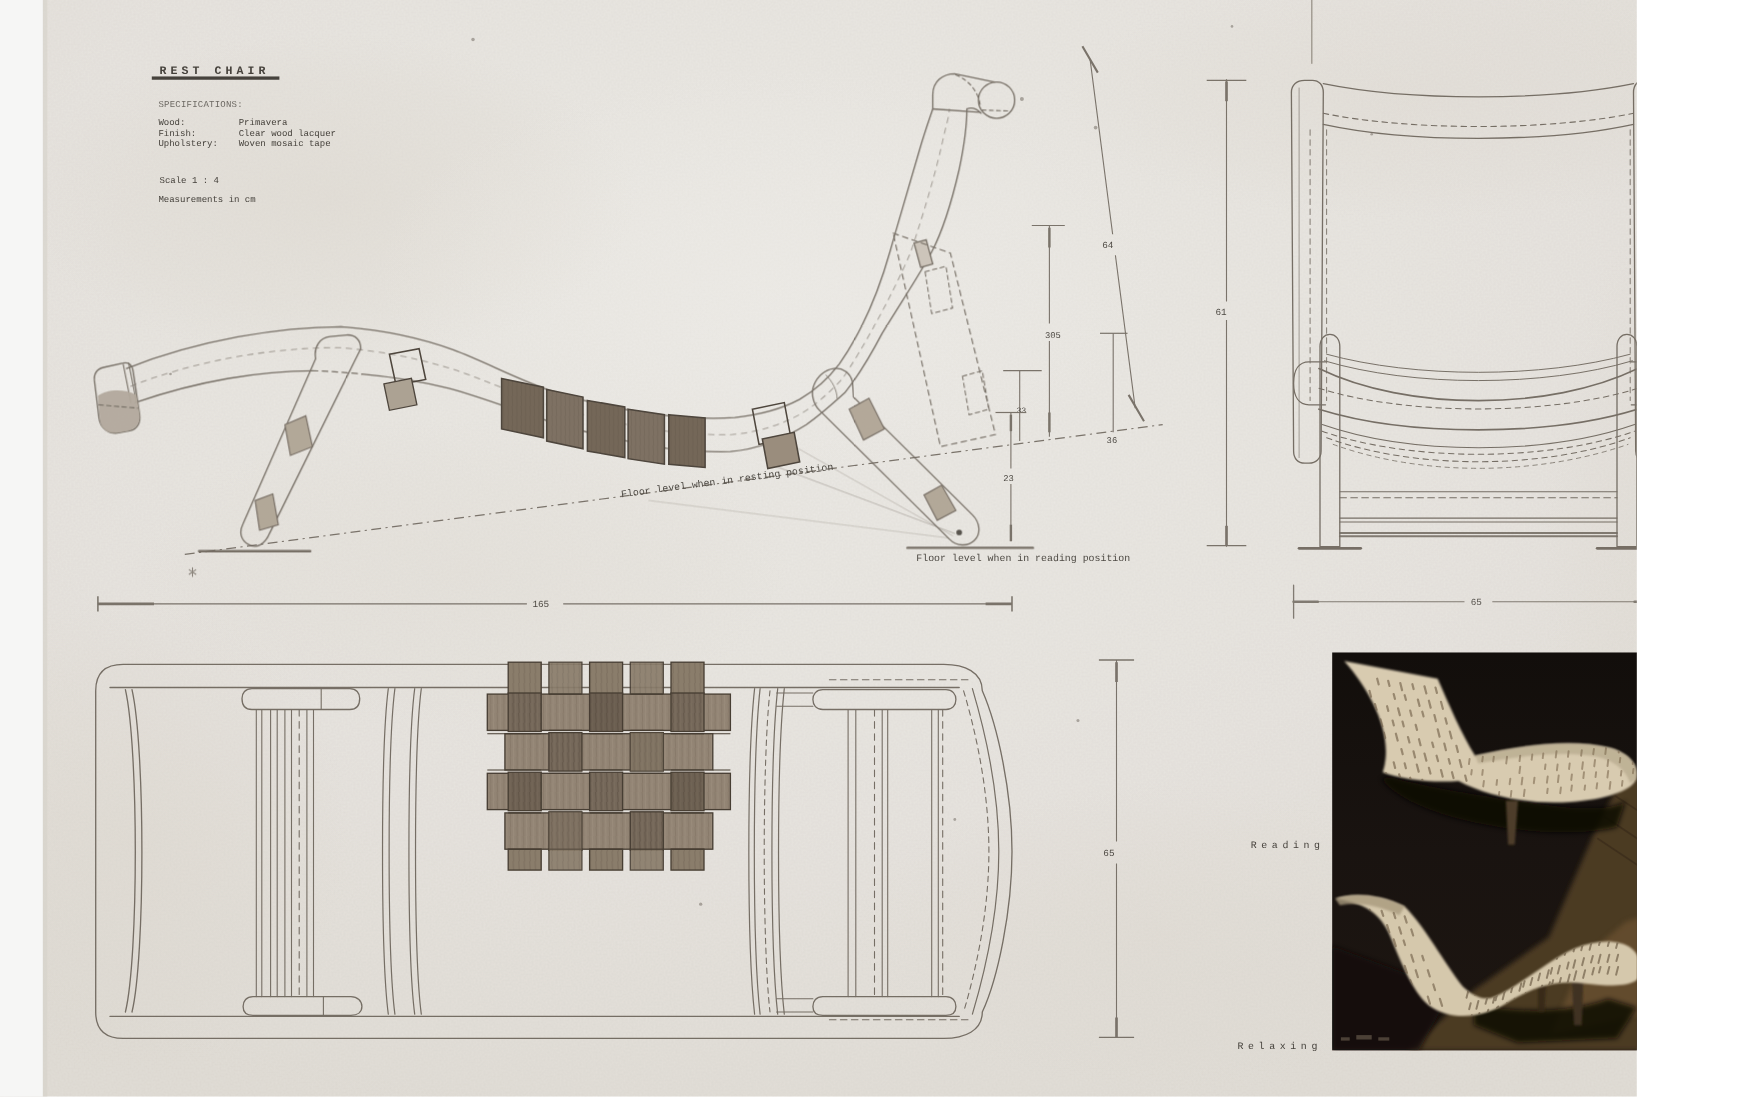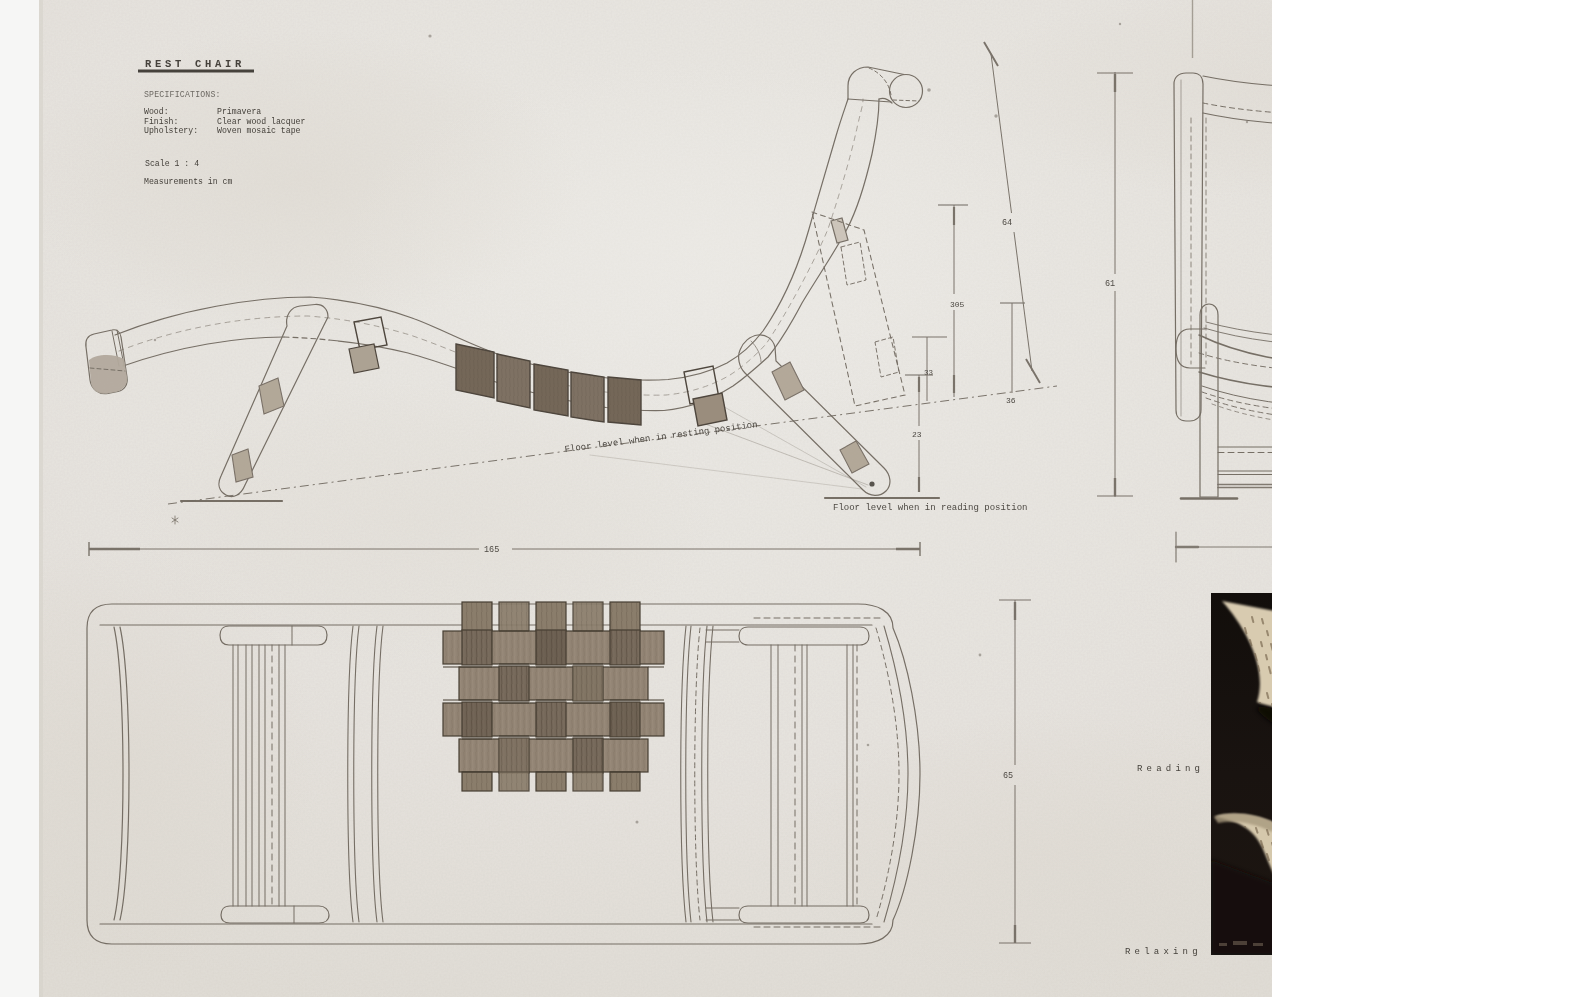--- a/index.html
+++ b/index.html
@@ -1,16 +1,16 @@
 <!DOCTYPE html>
 <html><head>
 <meta charset="utf-8">
 <style>
   html,body{margin:0;padding:0;background:#ffffff;}
-  #page{position:relative;width:1272px;height:997px;overflow:hidden;}
+  #page{position:relative;width:1488px;height:997px;overflow:hidden;}
   svg{display:block;}
   text{font-family:"Liberation Mono", monospace;fill:#45413b;}
 </style>
 </head>
 <body>
 <div id="page">
 <svg width="1580" height="997" viewBox="0 0 1580 997">
 <defs>
   <filter id="grain" x="0" y="0" width="100%" height="100%">
     <feTurbulence type="fractalNoise" baseFrequency="0.55" numOctaves="2" seed="7" result="n"></feTurbulence>

